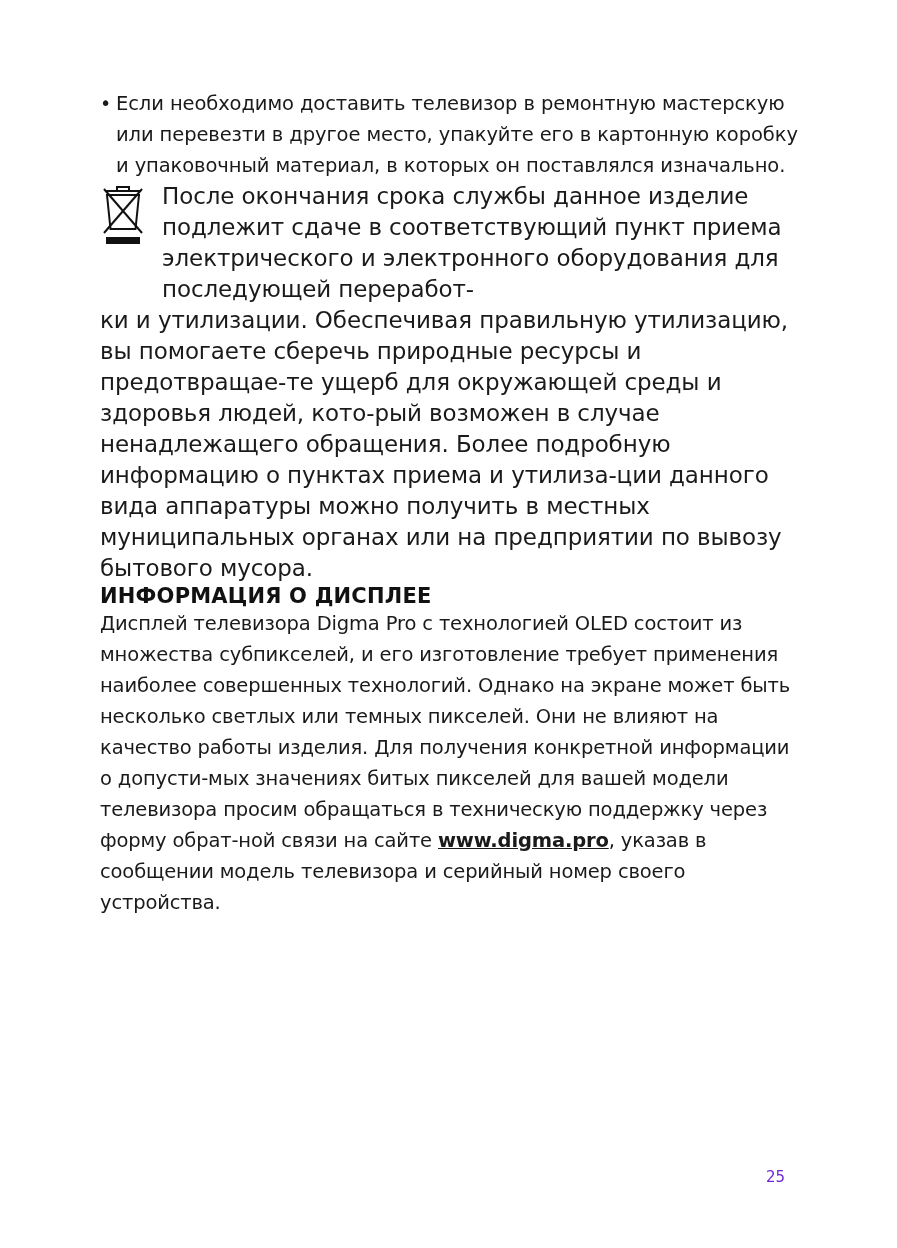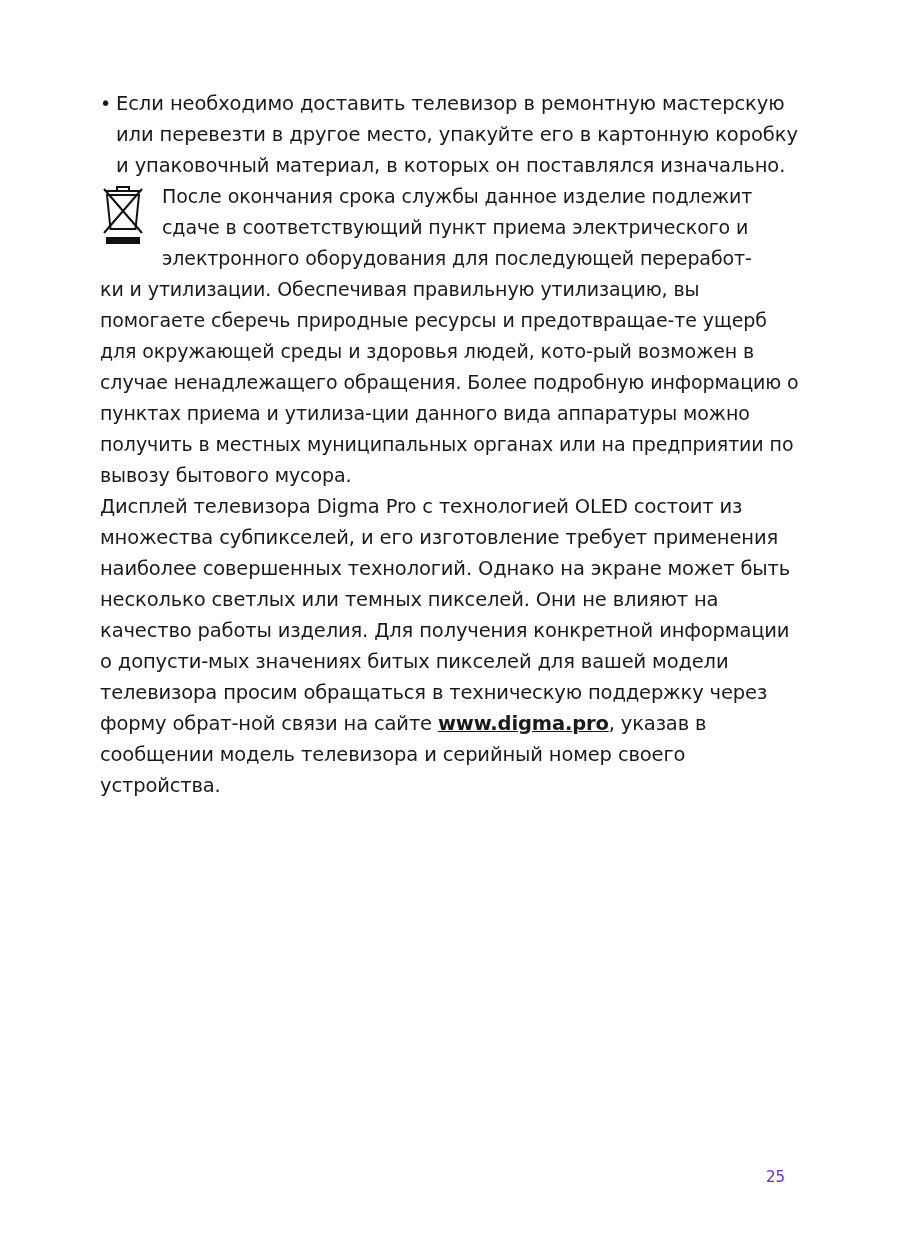--- a/index.html
+++ b/index.html
@@ -54,21 +54,21 @@
     margin-bottom: 12px;
   }
   .heading-display {
     margin-top: 42px;
     margin-bottom: 10px;
   }
 
   
   .disposal-block {
     position: relative;
-    font-size: 19px;
+    font-size: 23px;
     line-height: 31px;
     letter-spacing: -0.1px;
   }
   .weee-icon {
     position: absolute;
     left: 0;
     top: 4px;
     width: 46px;
     height: 62px;
   }
@@ -130,20 +130,21 @@
           </g>
           <rect x="6" y="52" width="34" height="7" fill="#111111"></rect>
         </svg>
       </span>
       <p class="disposal-text">
         <span class="indent-line">После окончания срока службы данное изделие подлежит сдаче в соответствующий пункт приема электрического и электронного оборудования для последующей переработ-</span>
         <span class="full-line">ки и утилизации.  Обеспечивая правильную утилизацию, вы помогаете сберечь природные ресурсы и предотвращае-те ущерб для окружающей среды и здоровья людей, кото-рый возможен в случае ненадлежащего обращения. Более подробную информацию о пунктах приема и утилиза-ции данного вида аппаратуры можно получить в местных муниципальных органах или на предприятии по вывозу бытового мусора.</span>
       </p>
     </div>
 
+    <h2 class="section-heading heading-display">ИНФОРМАЦИЯ О ДИСПЛЕЕ</h2>
 
     <p class="display-text">
       <span>Дисплей телевизора Digma Pro с технологией OLED состоит из множества субпикселей, и его изготовление требует применения наиболее совершенных технологий. Однако на экране может быть несколько светлых или темных пикселей. Они не влияют на качество работы изделия. Для получения конкретной информации о допусти-мых значениях битых пикселей для вашей модели телевизора просим обращаться в техническую поддержку через форму обрат-ной связи на сайте </span><b>www.digma.pro</b><span>, указав в сообщении модель телевизора и серийный номер своего устройства.</span>
     </p>
 
   </div>
 
   <div class="page-number">25</div>
 </div>
 

